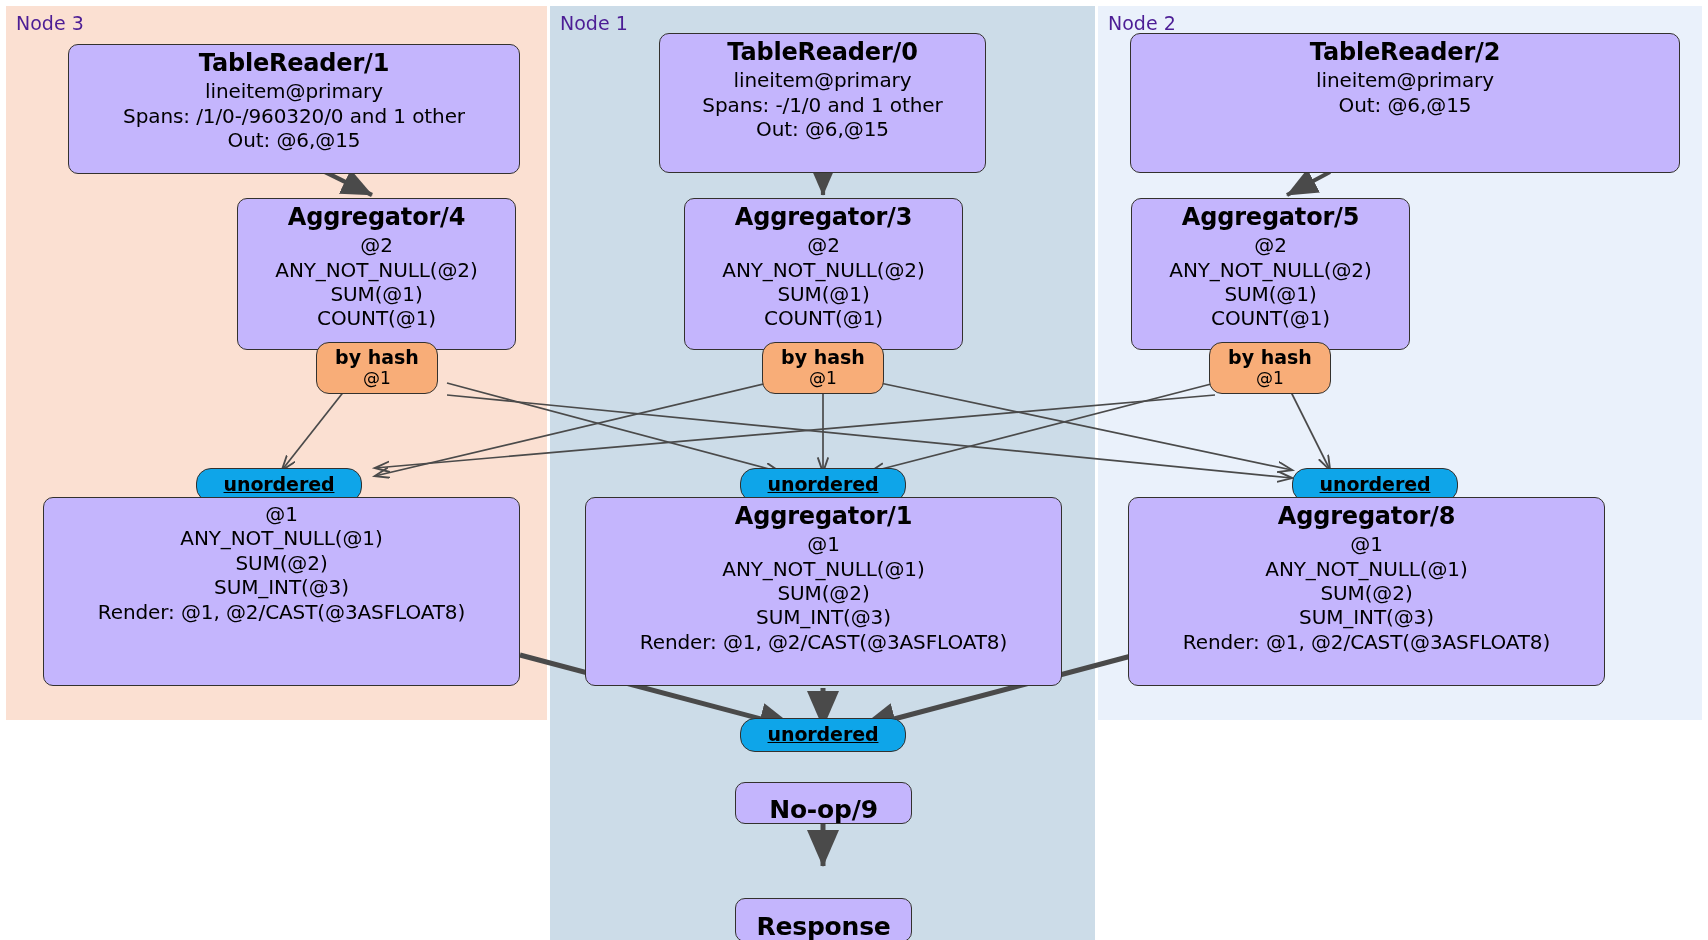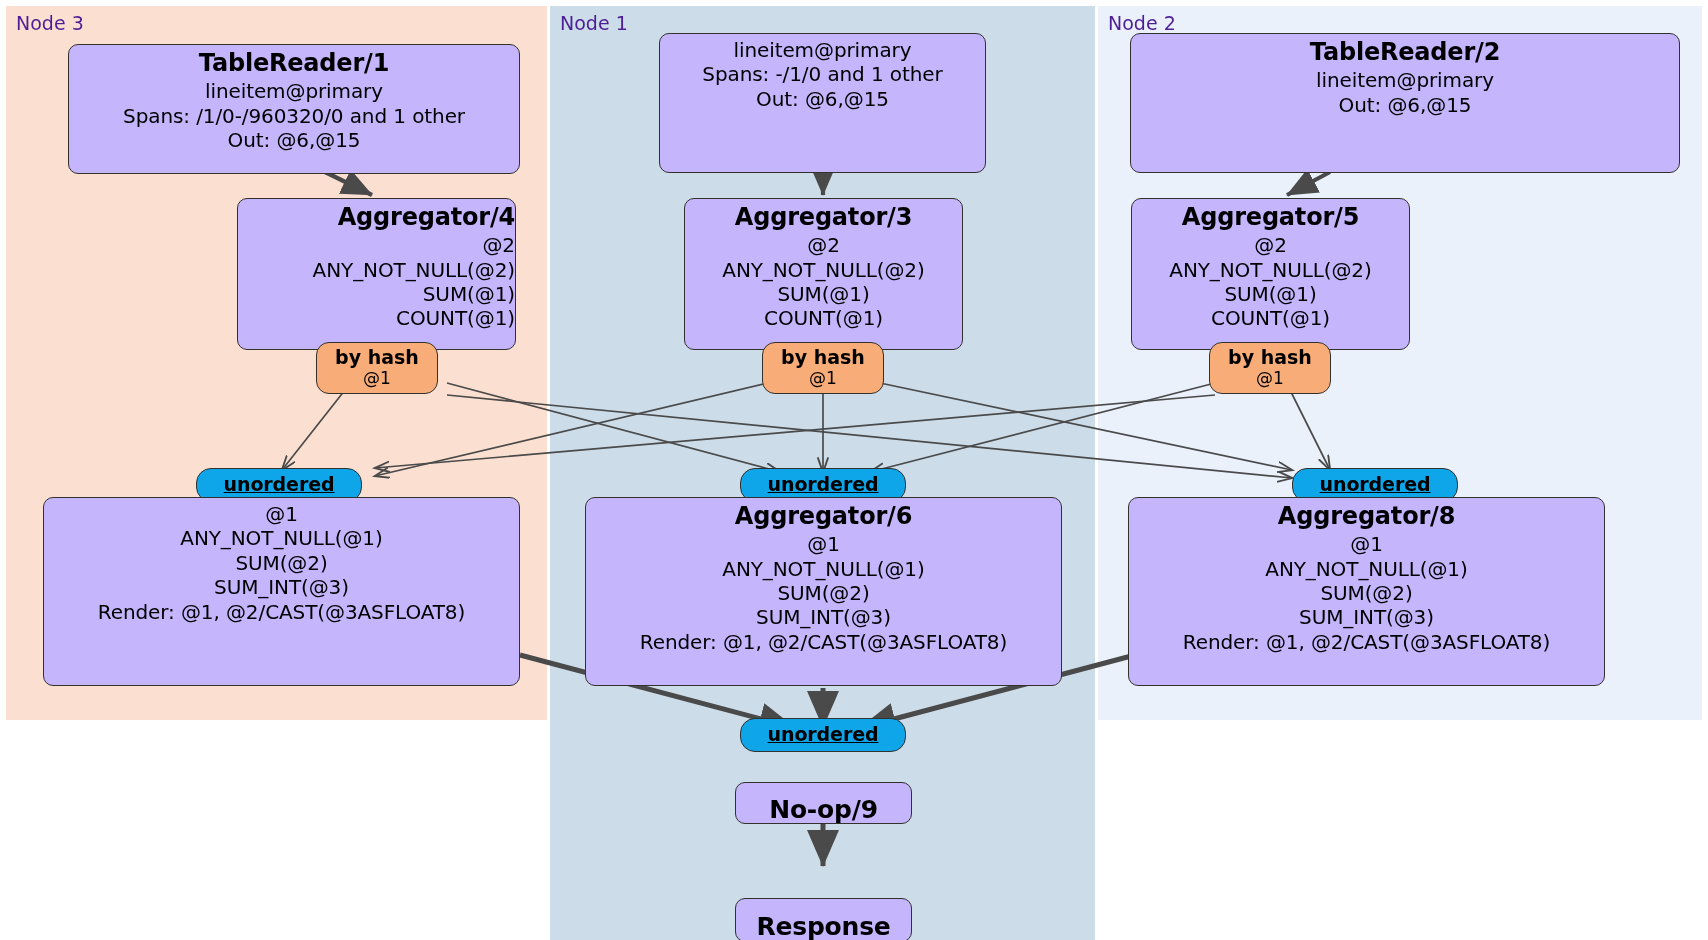--- a/index.html
+++ b/index.html
@@ -180,32 +180,33 @@
   </svg>
 
   <div class="proc" style="left:68px;  top:44px;  width:452px; height:130px;">
     <span class="title">TableReader/1</span>
     <span class="line">lineitem@primary</span>
     <span class="line">Spans: /1/0-/960320/0 and 1 other</span>
     <span class="line">Out: @6,@15</span>
   </div>
 
   <div class="proc" style="left:659px; top:33px;  width:327px; height:140px;">
+    <span class="title">TableReader/0</span>
     <span class="line">lineitem@primary</span>
     <span class="line">Spans: -/1/0 and 1 other</span>
     <span class="line">Out: @6,@15</span>
   </div>
 
   <div class="proc" style="left:1130px; top:33px; width:550px; height:140px;">
     <span class="title">TableReader/2</span>
     <span class="line">lineitem@primary</span>
     <span class="line">Out: @6,@15</span>
   </div>
 
-  <div class="proc" style="left:237px; top:198px; width:279px; height:152px;text-align:right;">
+  <div class="proc" style="left:237px; top:198px; width:279px; height:152px;">
     <span class="title">Aggregator/4</span>
     <span class="line">@2</span>
     <span class="line">ANY_NOT_NULL(@2)</span>
     <span class="line">SUM(@1)</span>
     <span class="line">COUNT(@1)</span>
   </div>
 
   <div class="proc" style="left:684px; top:198px; width:279px; height:152px;">
     <span class="title">Aggregator/3</span>
     <span class="line">@2</span>
@@ -247,21 +248,21 @@
 
   <div class="proc" style="left:43px;  top:497px; width:477px; height:189px;">
     <span class="line">@1</span>
     <span class="line">ANY_NOT_NULL(@1)</span>
     <span class="line">SUM(@2)</span>
     <span class="line">SUM_INT(@3)</span>
     <span class="line">Render: @1, @2/CAST(@3ASFLOAT8)</span>
   </div>
 
   <div class="proc" style="left:585px; top:497px; width:477px; height:189px;">
-    <span class="title">Aggregator/6</span>
+    <span class="title">Aggregator/1</span>
     <span class="line">@1</span>
     <span class="line">ANY_NOT_NULL(@1)</span>
     <span class="line">SUM(@2)</span>
     <span class="line">SUM_INT(@3)</span>
     <span class="line">Render: @1, @2/CAST(@3ASFLOAT8)</span>
   </div>
 
   <div class="proc" style="left:1128px; top:497px; width:477px; height:189px;">
     <span class="title">Aggregator/8</span>
     <span class="line">@1</span>

